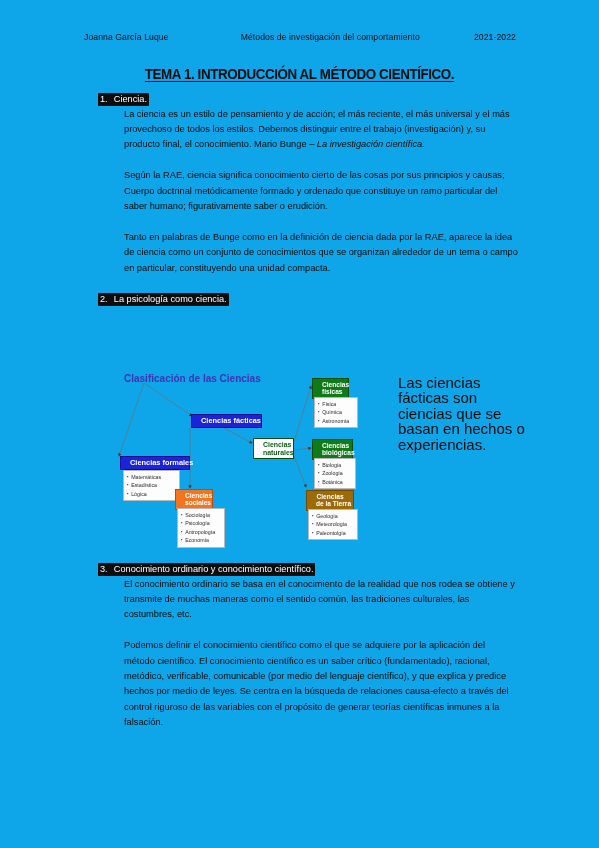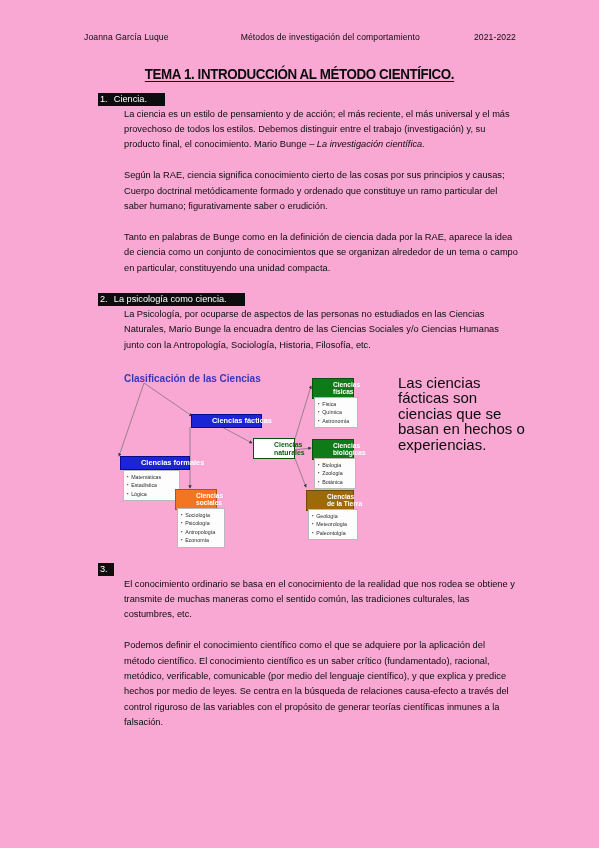--- a/index.html
+++ b/index.html
@@ -4,21 +4,21 @@
 <style>
   html, body {
     margin: 0;
     padding: 0;
     background: #7a7a7a;
   }
   .page {
     position: relative;
     width: 599px;
     height: 848px;
-    background: #f9a8d4;
+    background: #0ea5e9;
     overflow: hidden;
     font-family: "Liberation Sans", sans-serif;
     color: #0b0b0b;
   }
 
   
   .hdr {
     position: absolute;
     left: 84px;
     top: 32px;
@@ -74,21 +74,21 @@
     color: #ffffff;
     font-size: 9.2px;
     line-height: 12.6px;
     padding: 0 1px 0 2px;
   }
   .sec-label {
     background: #0d0d0d;
     color: #ffffff;
     font-size: 9.2px;
     line-height: 12.6px;
-    padding: 0 18px 0 0;
+    padding: 0 2px 0 0;
     margin-left: 0;
   }
   .sec-head .gap {
     background: #0d0d0d;
     color: #fff;
     line-height: 12.6px;
     font-size: 9.2px;
     white-space: pre;
   }
 
@@ -122,24 +122,24 @@
     left: 26px;
     top: 3px;
     font-size: 10px;
     font-weight: bold;
     color: #3b36b8;
     white-space: nowrap;
   }
   .node {
     position: absolute;
     box-sizing: border-box;
-    text-align: left;
+    text-align: center;
     font-weight: bold;
     line-height: 8.2px;
-    padding: 2px 20px;
+    padding: 2px 9px;
     white-space: nowrap;
   }
   .node.blue {
     background: #1c24d8;
     color: #ffffff;
     border: 1px solid #0a0a8a;
     font-size: 7.4px;
   }
   .node.green {
     background: #0f7a18;
@@ -238,21 +238,20 @@
       <p class="para">Tanto en palabras de Bunge como en la definición de <b>ciencia</b> dada por la RAE, aparece la idea de ciencia como un <b>conjunto de conocimientos</b> que se organizan alrededor de un tema o campo en particular, constituyendo una unidad compacta.</p>
       <div class="spacer"></div>
     </div>
 
     <div class="sec">
       <div class="sec-head">
         <span class="sec-num">2.</span>
           <span class="gap">  </span>
           <span class="sec-label">La psicología como ciencia.</span>
       </div>
-      <p class="para">La Psicología, por ocuparse de aspectos de las personas no estudiados en las Ciencias Naturales, Mario Bunge la encuadra dentro de las Ciencias Sociales y/o Ciencias Humanas junto con la Antropología, Sociología, Historia, Filosofía, etc.</p>
     </div>
 
   </div>
 
   <div class="diagram-row">
 
     <div class="diagram">
 
       <div class="dg-title">Clasificación de las Ciencias</div>
 
@@ -323,20 +322,21 @@
     </div>
 
     <div class="side-note">Las ciencias fácticas son ciencias que se basan en hechos o experiencias.</div>
   </div>
 
   <div class="body2">
     <div class="sec">
       <div class="sec-head">
         <span class="sec-num">3.</span>
           <span class="gap">  </span>
+          <span class="sec-label">Conocimiento ordinario y conocimiento científico.</span>
       </div>
       <p class="para">El <b>conocimiento ordinario</b> se basa en el conocimiento de la realidad que nos rodea se obtiene y transmite de muchas maneras como el sentido común, las tradiciones culturales, las costumbres, etc.</p>
       <div class="spacer"></div>
       <p class="para">Podemos definir el <b>conocimiento científico</b> como el que se adquiere por la aplicación del <b>método científico</b>. El conocimiento científico es un saber <b>crítico</b> (fundamentado), <b>racional</b>, <b>metódico</b>, <b>verificable</b>, <b>comunicable</b> (por medio del lenguaje científico), y que <b>explica y predice</b> hechos por medio de leyes. Se centra en la búsqueda de relaciones causa-efecto a través del control riguroso de las variables con el propósito de generar teorías científicas inmunes a la falsación.</p>
     </div>
   </div>
 
 </div>
 
 </body></html>

